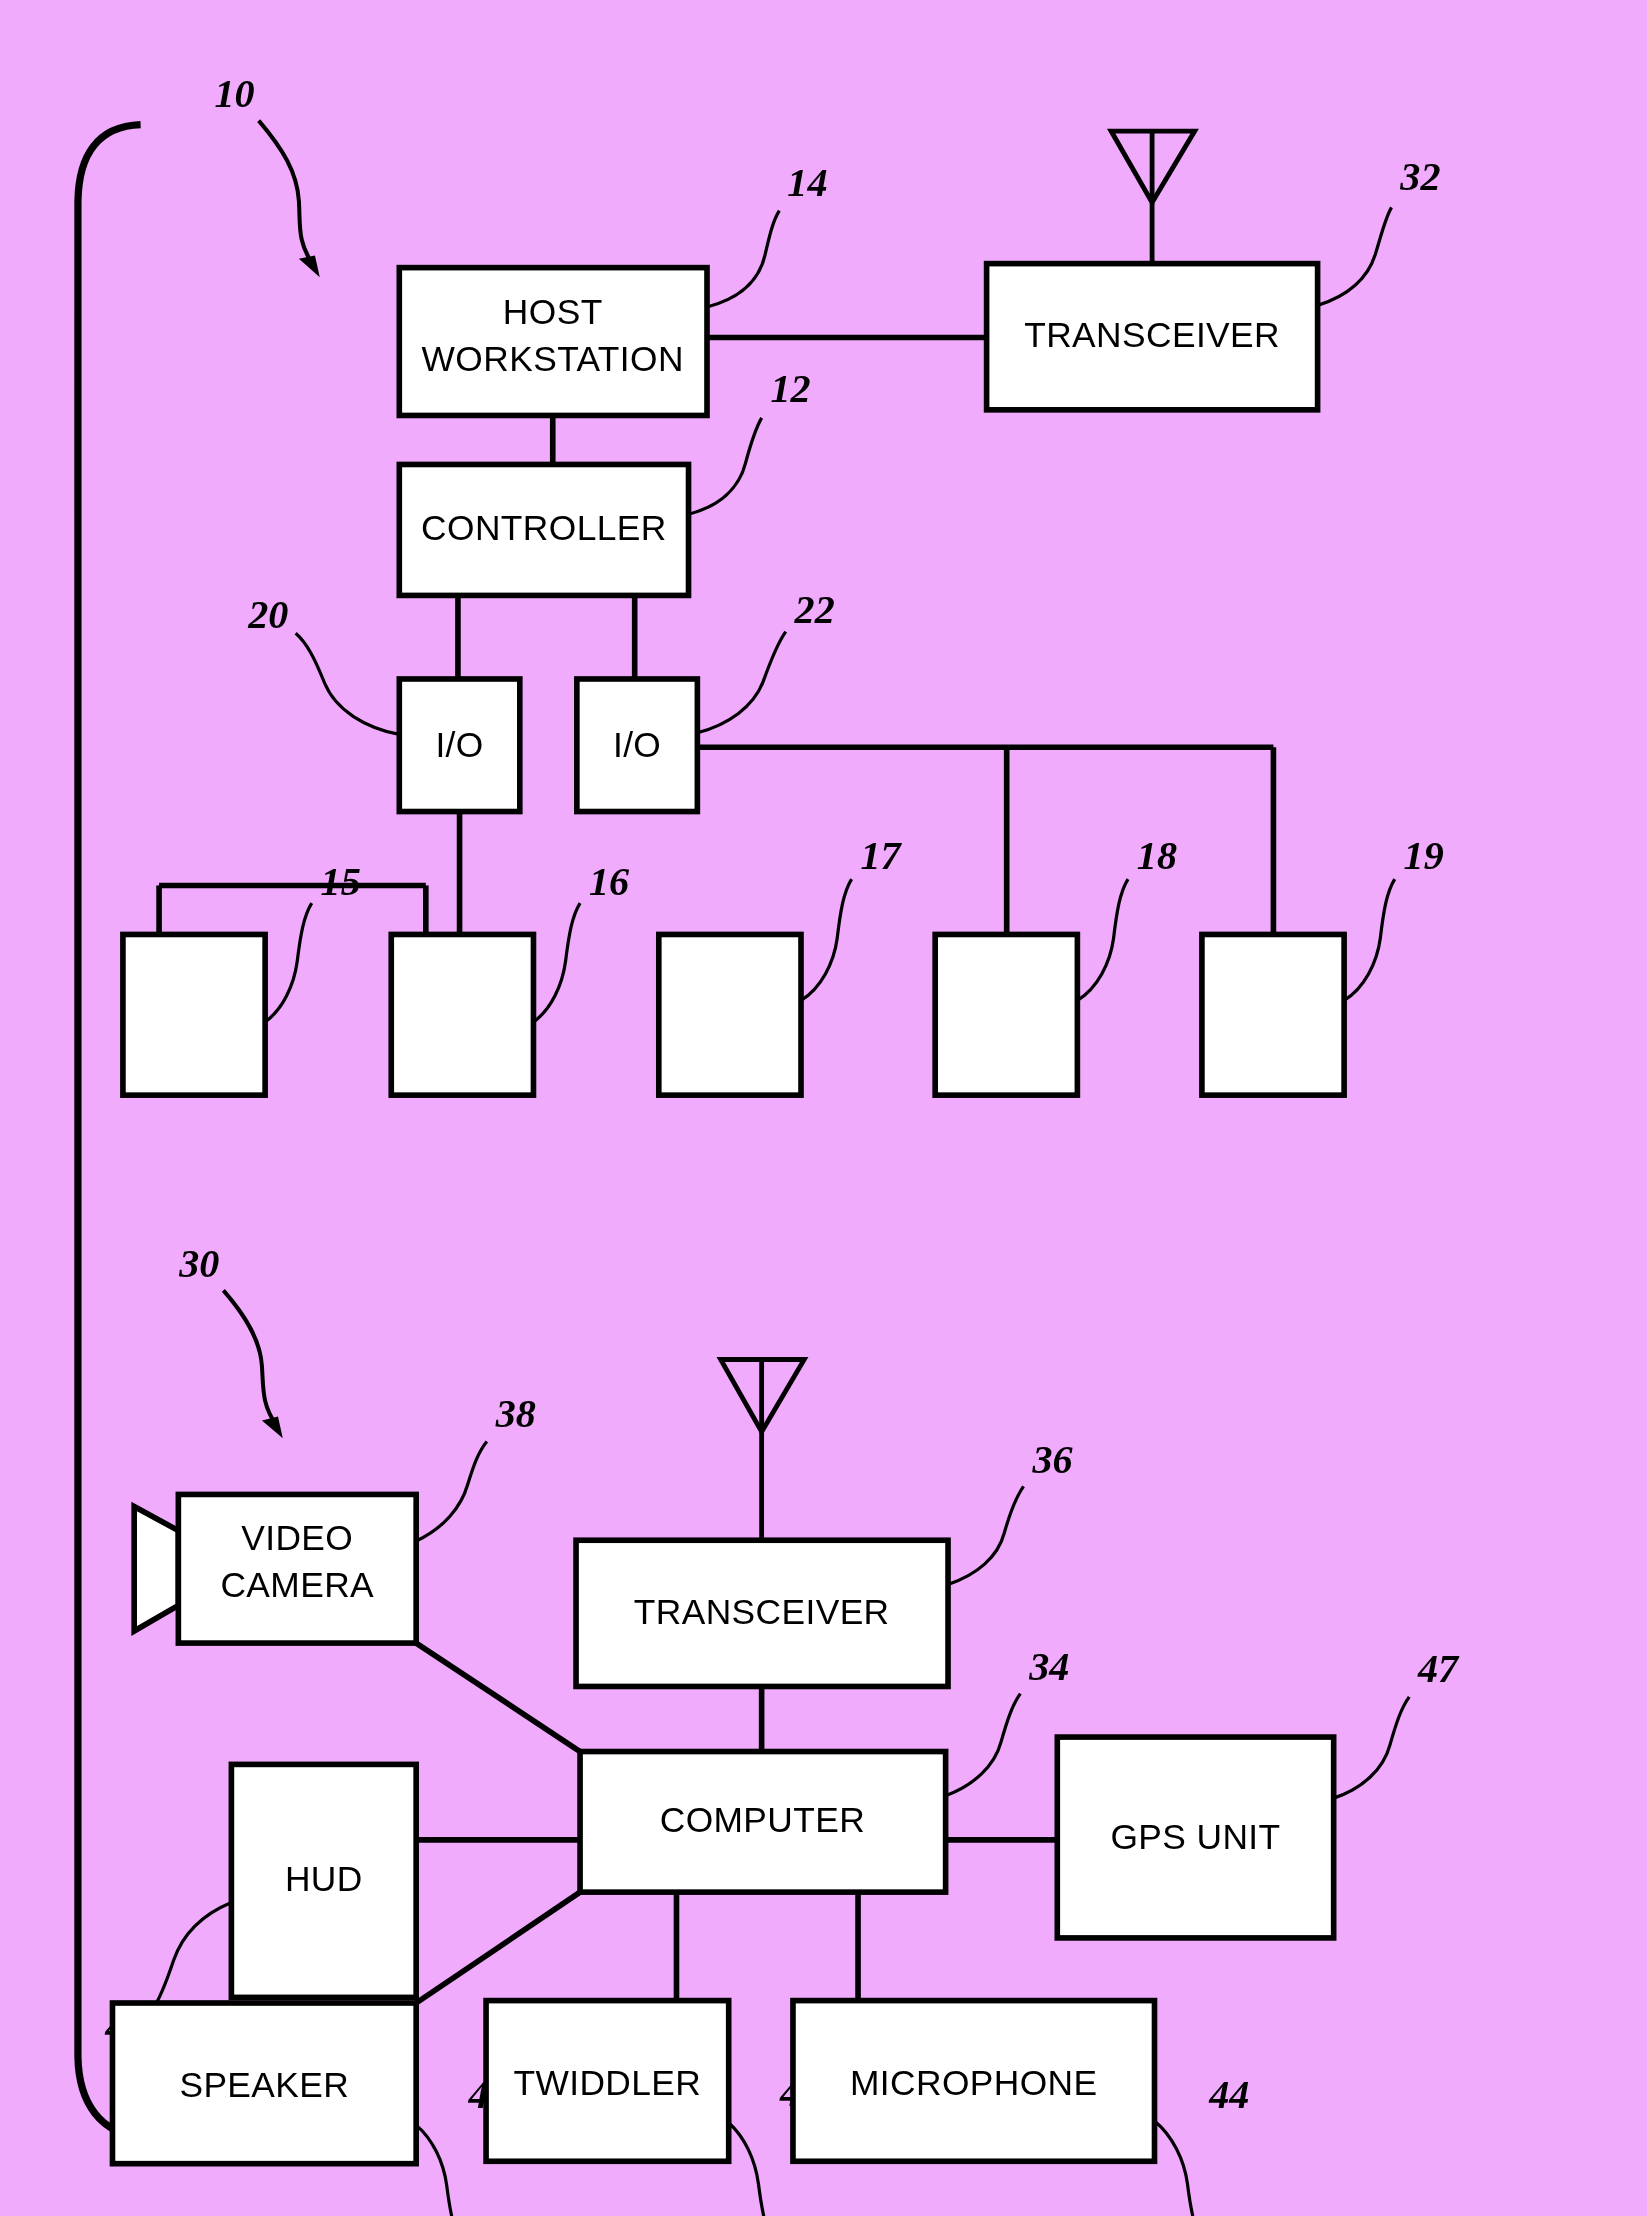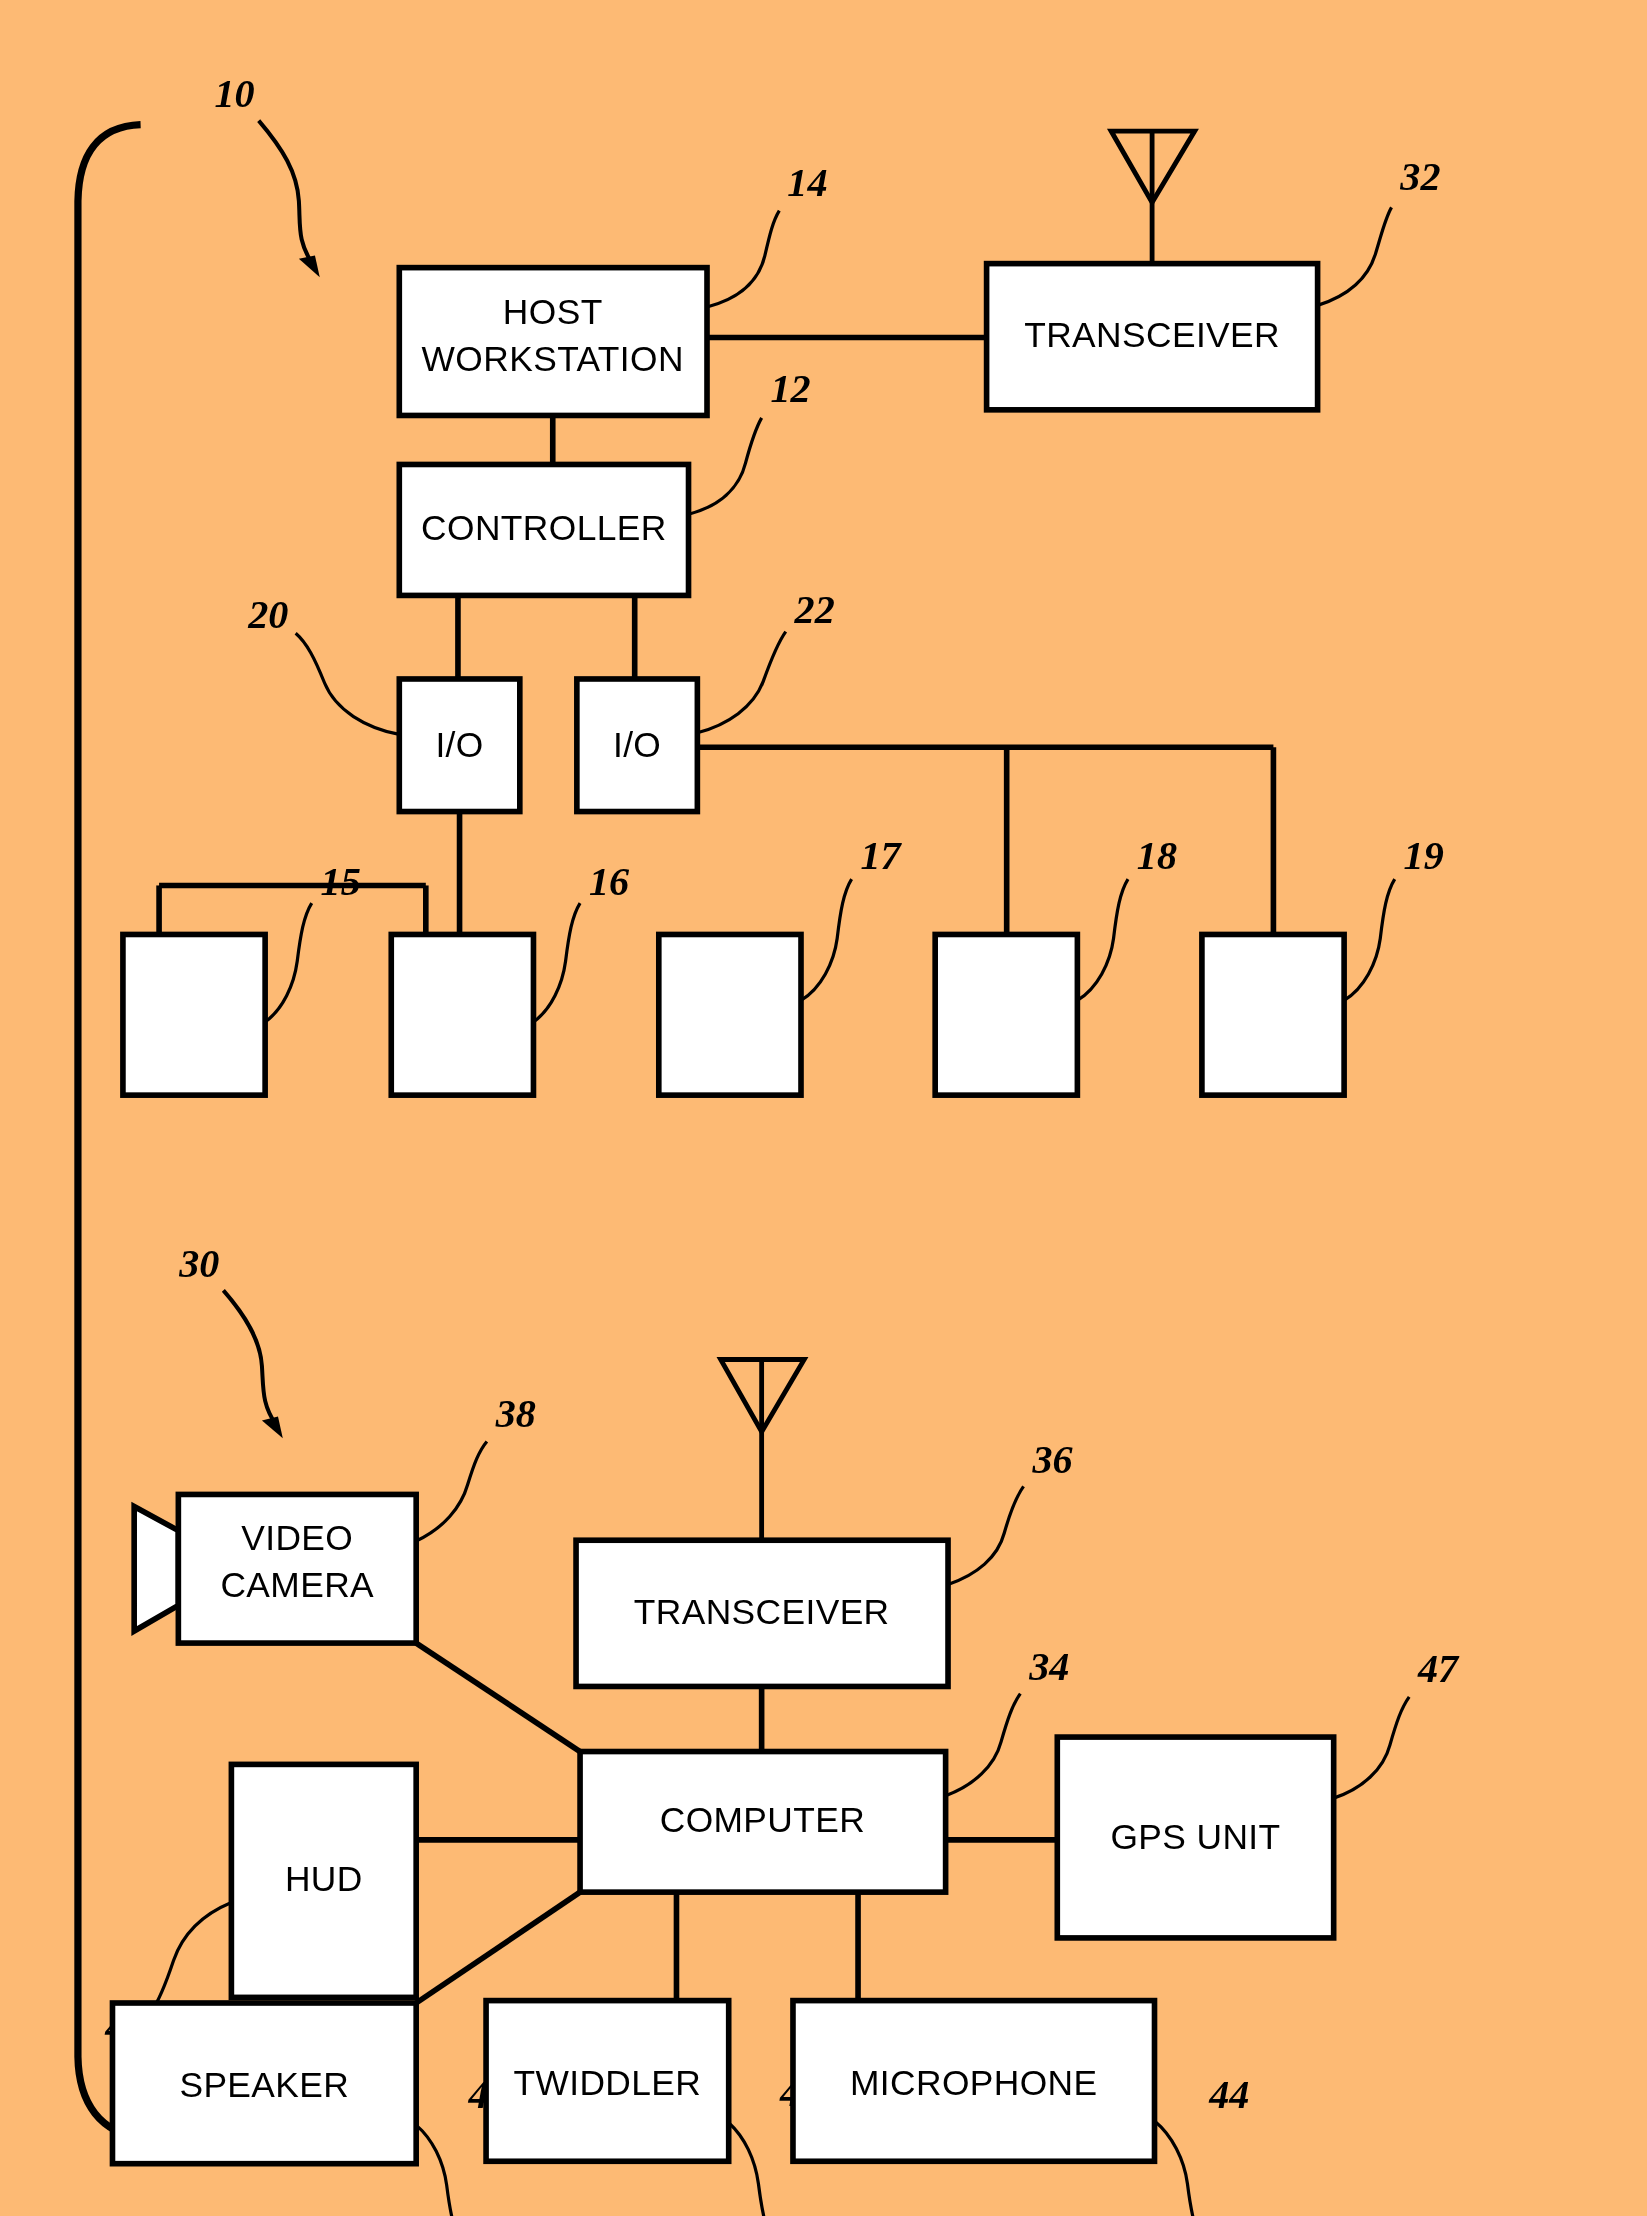--- a/index.html
+++ b/index.html
@@ -4,21 +4,21 @@
 <style>
   html, body {
     margin: 0;
     padding: 0;
     background: #ffffff;
   }
   #page {
     position: relative;
     width: 1647px;
     height: 2216px;
-    background: #fdba74;
+    background: #f0abfc;
     overflow: hidden;
     font-family: "Liberation Sans", sans-serif;
   }
   #diagram-svg {
     position: absolute;
     left: 0;
     top: 0;
     width: 1647px;
     height: 2216px;
   }

